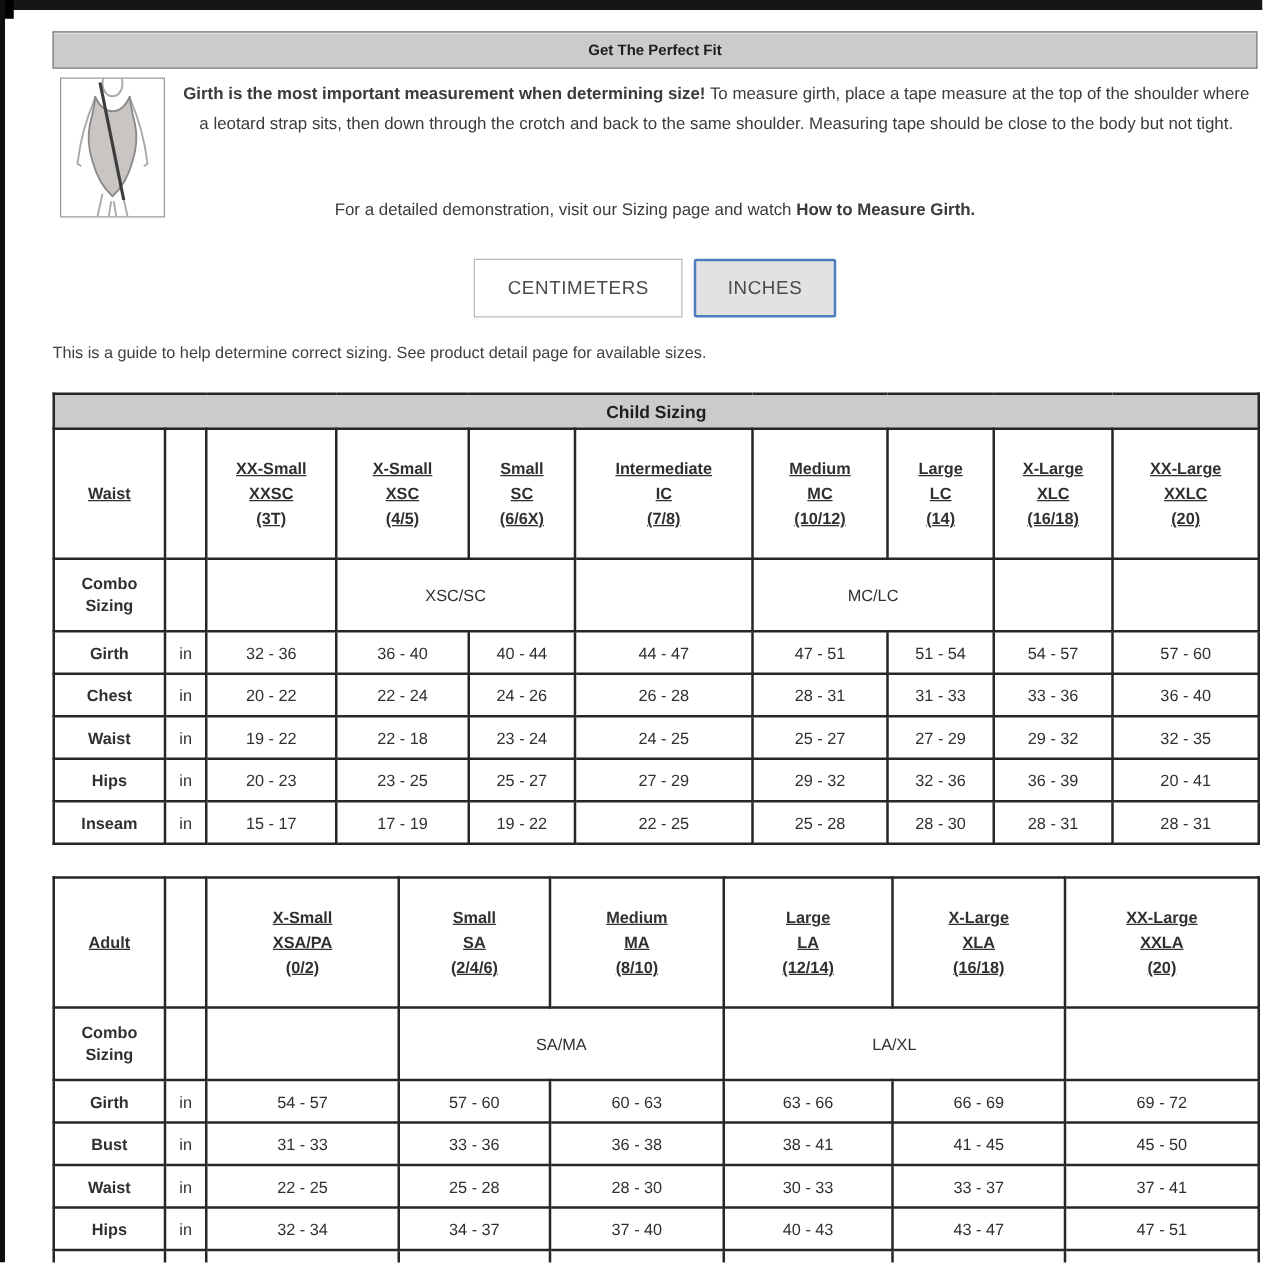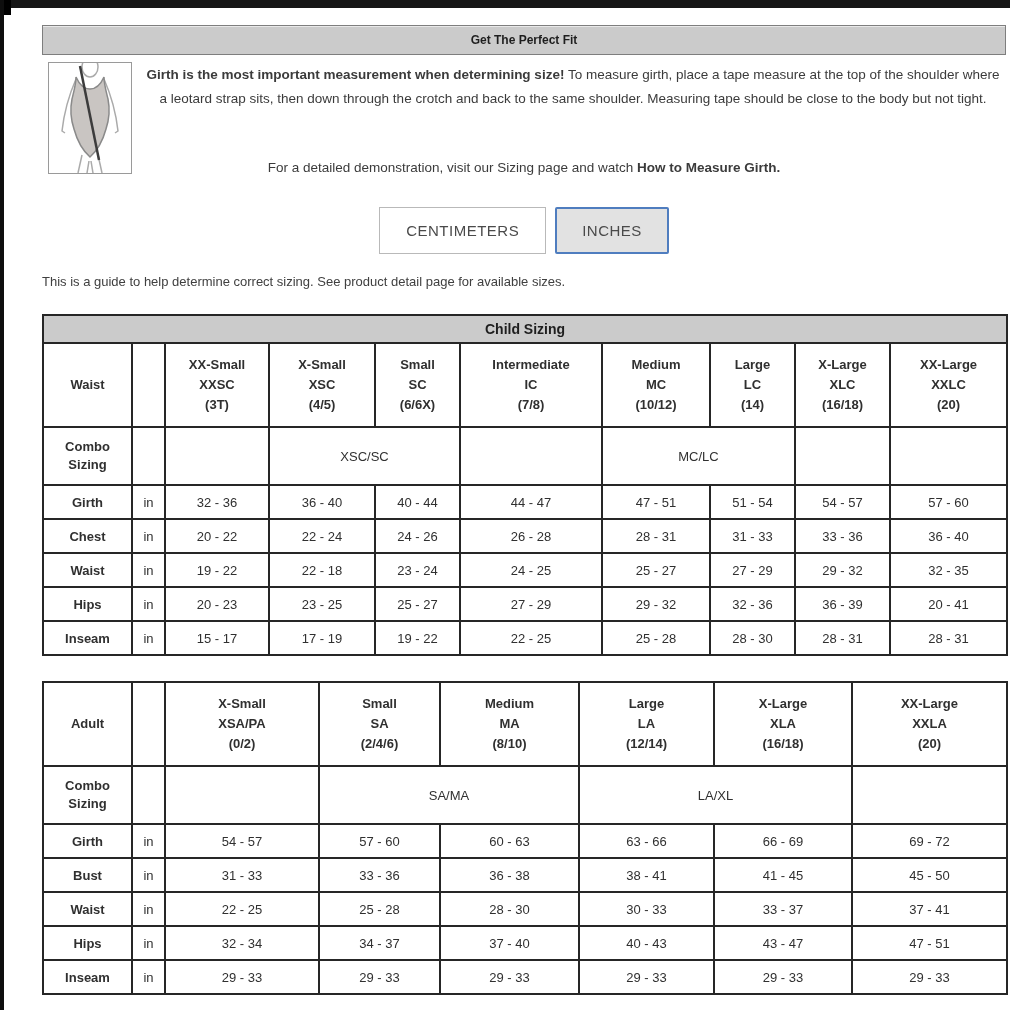--- a/index.html
+++ b/index.html
@@ -65,21 +65,21 @@
     border: 2px solid #262626;
     text-align: center; vertical-align: middle;
     font-size: 13px; color: #303030;
     font-weight: normal;
     overflow: hidden;
   }
   tr.tbl-title td {
     background: #cbcbcb; font-weight: bold; font-size: 14px;
     height: 28px; color: #1e1e1e;
   }
-  tr.hdr-row th { height: 84px; font-weight: bold; line-height: 20px; }
+  tr.hdr-row th { height: 104px; font-weight: bold; line-height: 20px; text-decoration: underline; }
   tr.hdr-row .row-anchor { font-weight: bold; }
   tr.combo-row td { height: 58px; }
   tr.combo-row .row-label { font-weight: bold; line-height: 18px; padding: 0 10px; }
   tr.data-row td { height: 34px; }
   tr.data-row .row-label { font-weight: bold; }
   .adult-gap { margin-top: 18px; }
 </style>
 </head>
 <body>
 

